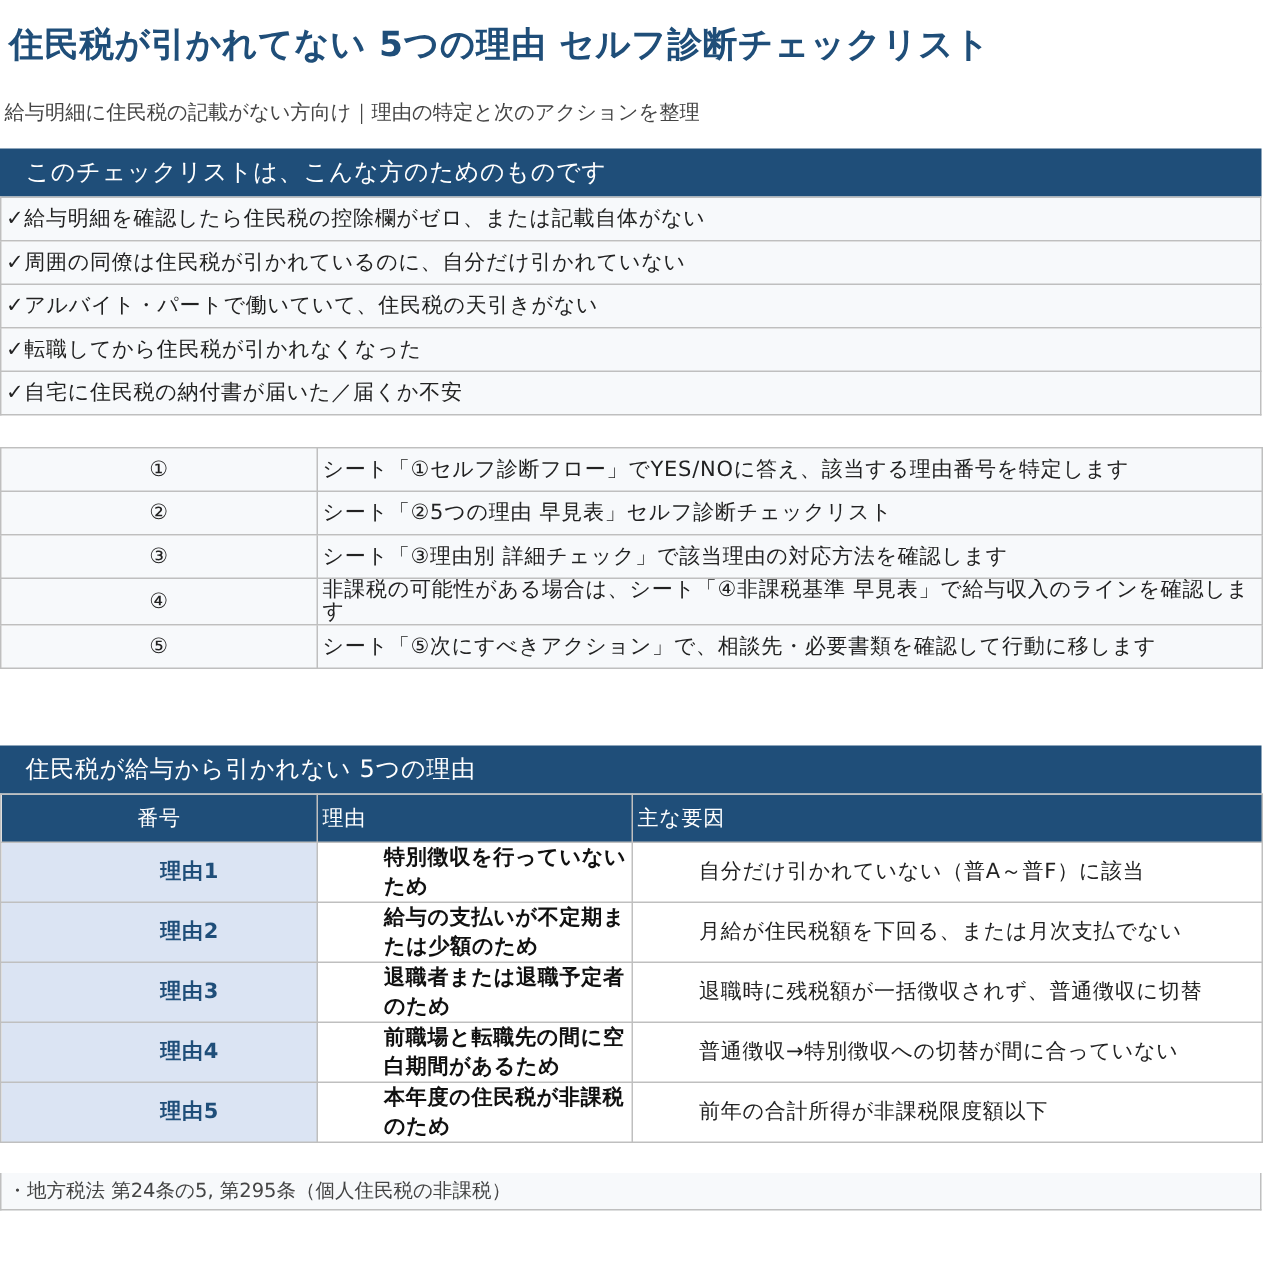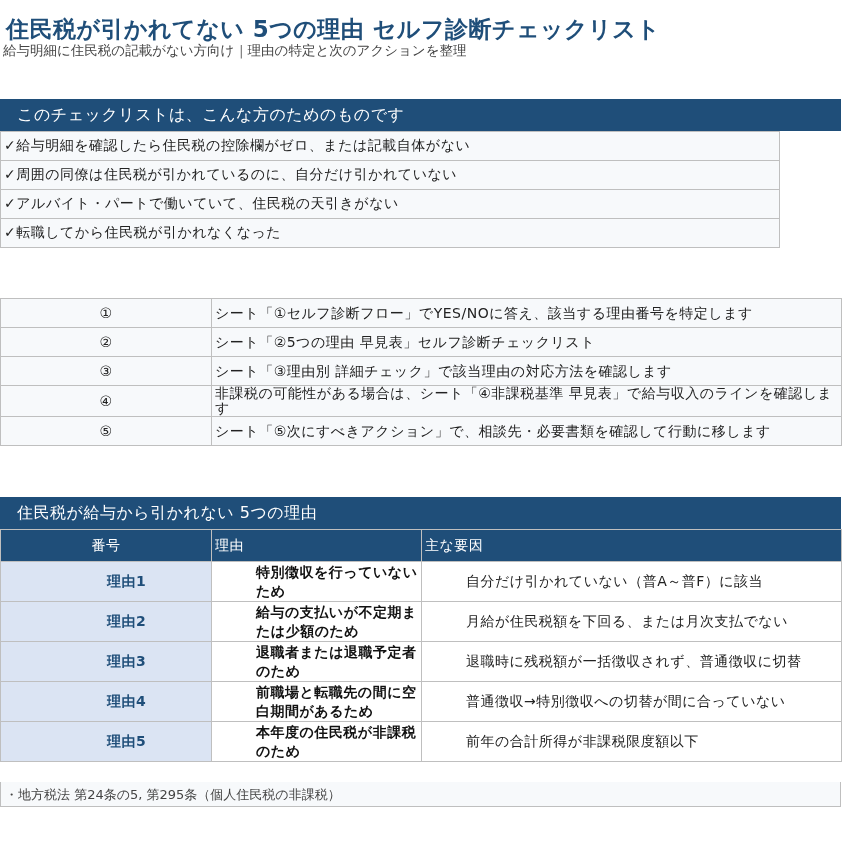--- a/index.html
+++ b/index.html
@@ -12,31 +12,31 @@
       font-family: "DejaVu Sans", "Liberation Sans", sans-serif;
       color: #222;
     }
     .page { position: relative; width: 852px; height: 844px; }
     .title {
       position: absolute; left: 6px; top: 14px;
       font-size: 23px; font-weight: bold; color: #1f4e79;
       letter-spacing: 0.5px; white-space: nowrap;
     }
     .subtitle {
-      position: absolute; left: 3px; top: 42px;
+      position: absolute; left: 3px; top: 66px;
       font-size: 13.5px; color: #444; white-space: nowrap;
     }
     .section { position: absolute; left: 0; width: 841px; }
     .sec-header {
       background: #1f4e79; color: #fff;
       font-size: 16px; height: 32px; line-height: 32px;
       padding-left: 17px; box-sizing: border-box; white-space: nowrap;
       letter-spacing: 0.5px;
     }
-    table { border-collapse: collapse; width: 780px; table-layout: fixed; }
+    table { border-collapse: collapse; width: 841px; table-layout: fixed; }
     td, th {
       border: 1px solid #bfbfbf; font-size: 14px; padding: 0 3px;
       box-sizing: border-box; overflow: hidden; letter-spacing: 0.5px;
     }
     .target-row td { background: #f7f9fb; height: 29px; white-space: nowrap; }
     .usage td { background: #f7f9fb; height: 29px; }
     .usage td.num { text-align: center; }
     .usage td.txt { line-height: 15px; }
     .reasons th {
       background: #1f4e79; color: #fff; font-weight: normal;
@@ -75,20 +75,23 @@
         <td><span>✓</span><span>給与明細を確認したら住民税の控除欄がゼロ、または記載自体がない</span></td>
       </tr>
       <tr class="target-row">
         <td><span>✓</span><span>周囲の同僚は住民税が引かれているのに、自分だけ引かれていない</span></td>
       </tr>
       <tr class="target-row">
         <td><span>✓</span><span>アルバイト・パートで働いていて、住民税の天引きがない</span></td>
       </tr>
       <tr class="target-row">
         <td><span>✓</span><span>転職してから住民税が引かれなくなった</span></td>
+      </tr>
+      <tr class="target-row">
+        <td><span>✓</span><span>自宅に住民税の納付書が届いた／届くか不安</span></td>
       </tr>
     </tbody>
       </table>
   </div>
 
   <div class="section" style="top:298px;">
     <table class="usage">
       <colgroup>
           <col style="width:211px">
           <col style="width:630px">

